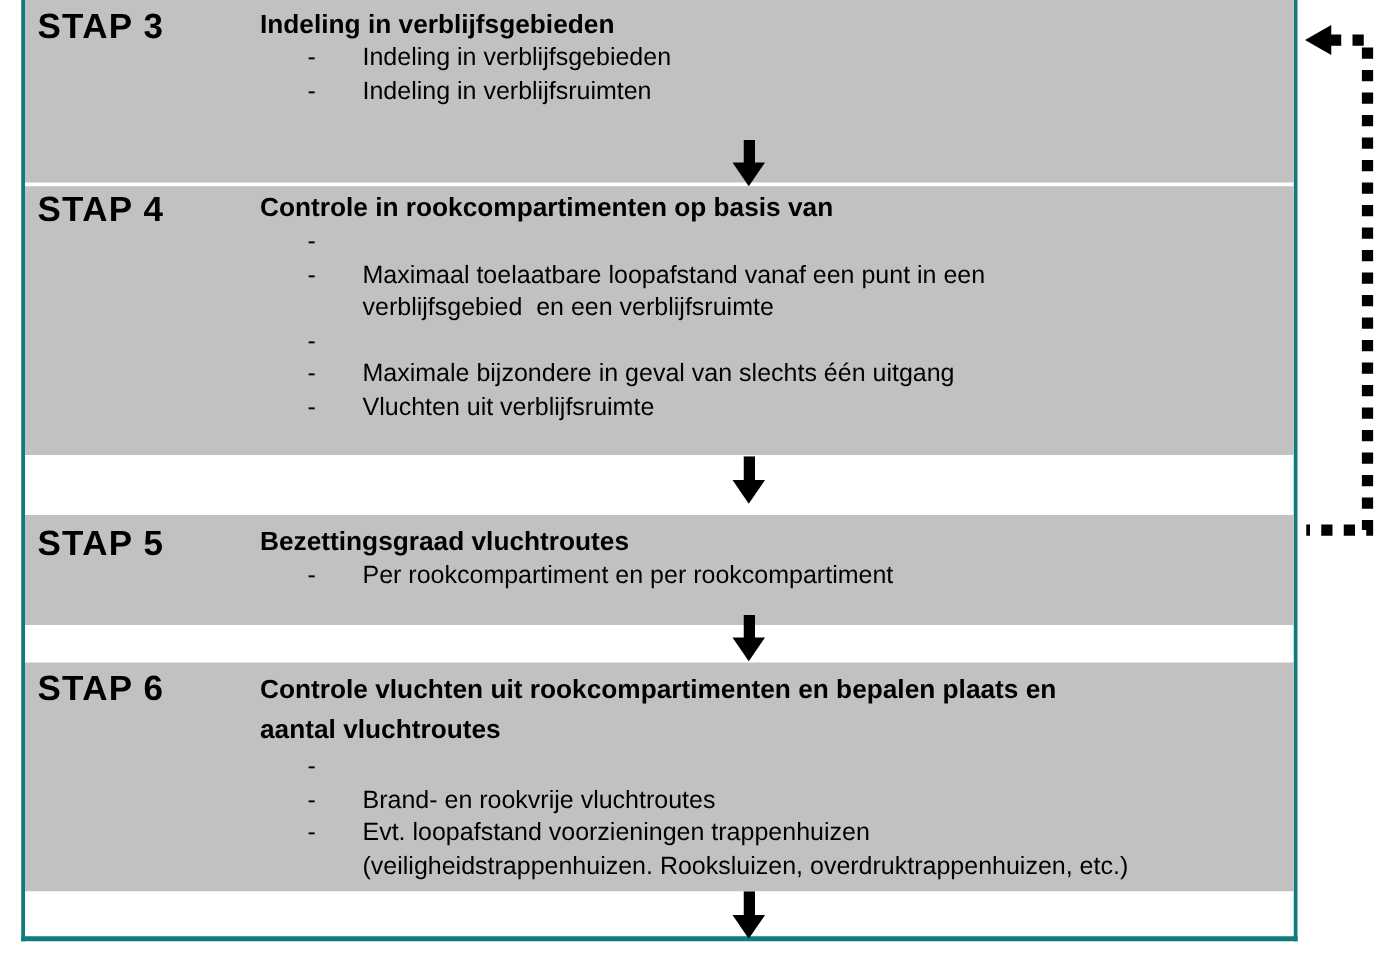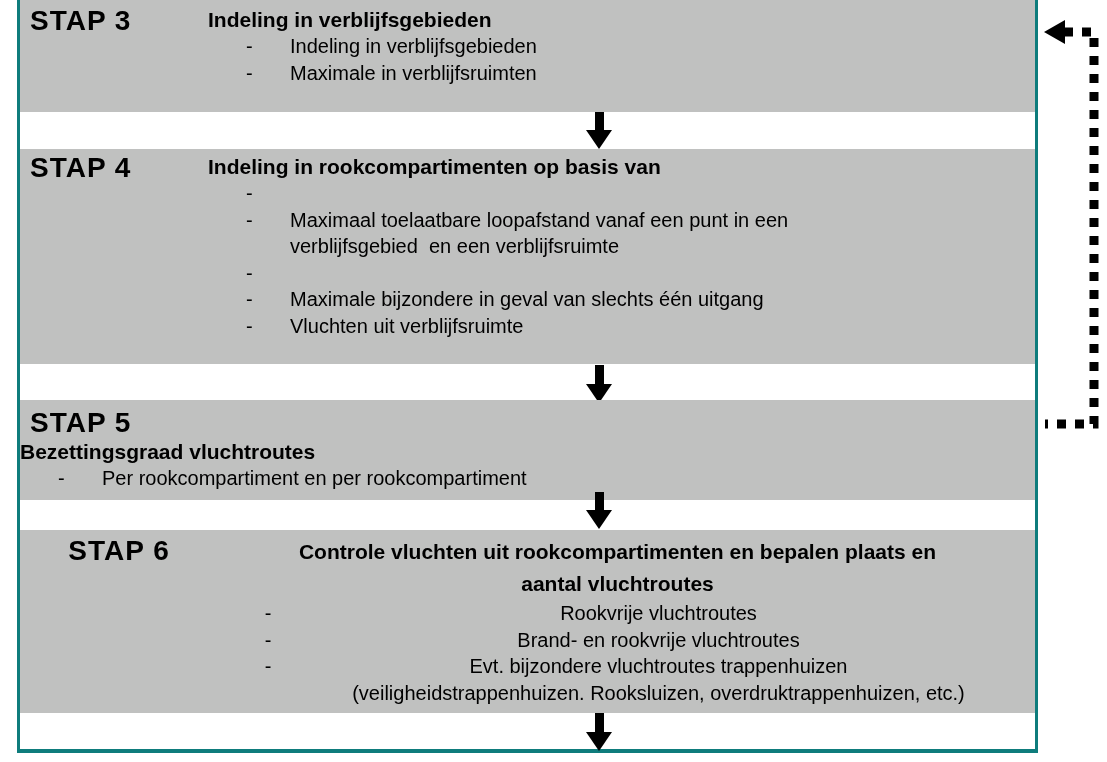--- a/index.html
+++ b/index.html
@@ -19,24 +19,24 @@
   .frame-left  {position:absolute;left:17px;top:0;width:3px;height:753px;background:var(--frame);}
   .frame-right {position:absolute;left:1035px;top:0;width:3px;height:753px;background:var(--frame);}
   .frame-bottom{position:absolute;left:17px;top:749px;width:1021px;height:4px;background:var(--frame);}
 
   
   .step-box{
     position:absolute;left:20px;width:1015px;
     background:var(--box_bg);
     display:flex;align-items:flex-start;box-sizing:border-box;
   }
-  .box-1{top:0;height:112px;padding-top:6px;}
+  .box-1{top:0;height:146px;padding-top:6px;}
   .box-2{top:149px;height:215px;padding-top:4px;}
-  .box-3{top:400px;height:100px;padding-top:8px;flex-direction:column;}
-  .box-4{top:530px;height:183px;padding-top:6px;text-align:center;}
+  .box-3{top:412px;height:88px;padding-top:8px;}
+  .box-4{top:530px;height:183px;padding-top:6px;}
 
   .step-label{
     width:178px;padding-left:10px;flex:none;
     font-size:28px;font-weight:bold;letter-spacing:1px;line-height:30px;
   }
   .step-content{flex:1;min-width:0;padding-right:8px;}
   .step-heading{
     font-size:21px;font-weight:bold;line-height:27px;white-space:pre-wrap;
   }
   .box-4 .step-heading{line-height:32px;}
@@ -73,35 +73,35 @@
     <div class="step-label">STAP 3</div>
     <div class="step-content">
       <div class="step-heading">Indeling in verblijfsgebieden</div>
       <ul class="bullets">
         <li>
             <span class="bullet-dash">-</span>
             <span class="bullet-text">Indeling in verblijfsgebieden</span>
           </li>
         <li>
             <span class="bullet-dash">-</span>
-            <span class="bullet-text">Maximale in verblijfsruimten</span>
+            <span class="bullet-text">Indeling in verblijfsruimten</span>
           </li>
       </ul>
     </div>
   </div>
 
   <svg class="down-arrow arrow-1" width="30" height="37" aria-hidden="true">
     <rect x="11" y="0" width="9" height="19" fill="#000"></rect>
     <polygon points="2,18 28,18 15,37" fill="#000"></polygon>
   </svg>
 
   <div class="step-box box-2">
     <div class="step-label">STAP 4</div>
     <div class="step-content">
-      <div class="step-heading">Indeling in rookcompartimenten op basis van</div>
+      <div class="step-heading">Controle in rookcompartimenten op basis van</div>
       <ul class="bullets">
         <li>
             <span class="bullet-dash">-</span>
           </li>
         <li>
             <span class="bullet-dash">-</span>
             <span class="bullet-text">Maximaal toelaatbare loopafstand vanaf een punt in een
 verblijfsgebied  en een verblijfsruimte</span>
           </li>
         <li>
@@ -143,29 +143,28 @@
   </svg>
 
   <div class="step-box box-4">
     <div class="step-label">STAP 6</div>
     <div class="step-content">
       <div class="step-heading">Controle vluchten uit rookcompartimenten en bepalen plaats en
 aantal vluchtroutes</div>
       <ul class="bullets">
         <li>
             <span class="bullet-dash">-</span>
-            <span class="bullet-text">Rookvrije vluchtroutes</span>
           </li>
         <li>
             <span class="bullet-dash">-</span>
             <span class="bullet-text">Brand- en rookvrije vluchtroutes</span>
           </li>
         <li>
             <span class="bullet-dash">-</span>
-            <span class="bullet-text">Evt. bijzondere vluchtroutes trappenhuizen
+            <span class="bullet-text">Evt. loopafstand voorzieningen trappenhuizen
 (veiligheidstrappenhuizen. Rooksluizen, overdruktrappenhuizen, etc.)</span>
           </li>
       </ul>
     </div>
   </div>
 
   <svg class="down-arrow arrow-4" width="30" height="38" aria-hidden="true">
     <rect x="11" y="0" width="9" height="20" fill="#000"></rect>
     <polygon points="2,19 28,19 15,38" fill="#000"></polygon>
   </svg>

